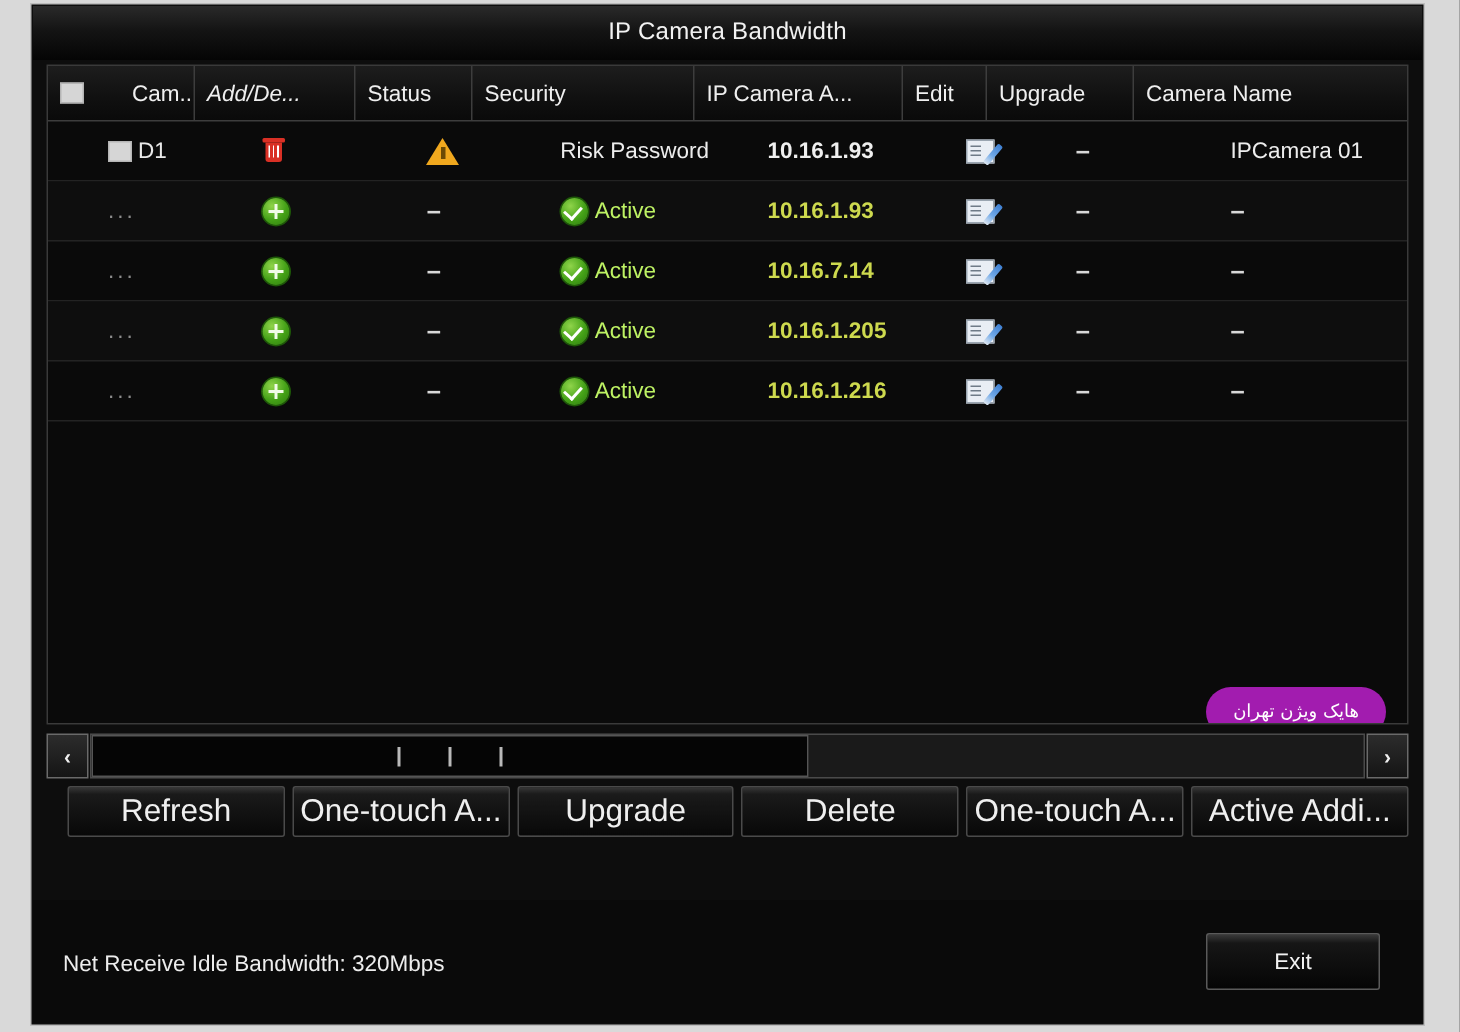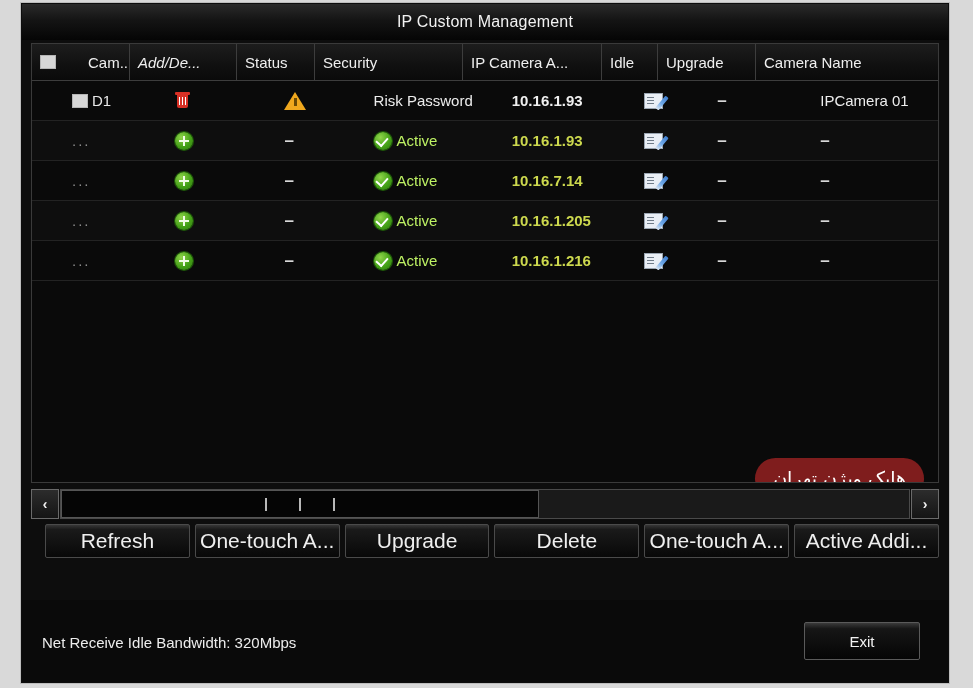--- a/index.html
+++ b/index.html
@@ -136,24 +136,24 @@
   .i-edit .l3{top:9px;}
   .i-edit .pen{
     position:absolute;right:-2px;top:1px;width:4px;height:16px;
     background:linear-gradient(to bottom,#3f7fd0 0%,#6fa8e8 55%,#dfe8f2 100%);
     transform:rotate(40deg);border-radius:1px;
   }
 
   
   .badge{
     position:absolute;right:14px;top:414px;
-    background:#7f1d1d;color:#ffffff;
+    background:#a21caf;color:#ffffff;
     border-radius:24px;
     padding:9px 18px 10px 18px;
-    font-size:19px;
+    font-size:12px;
     direction:rtl;
     font-family:"DejaVu Sans",sans-serif;
     white-space:nowrap;
   }
 
   
   .hscroll{
     position:absolute;left:10px;top:486px;width:908px;height:30px;
     box-sizing:border-box;
   }
@@ -212,35 +212,35 @@
     box-sizing:border-box;
   }
 </style>
 </head>
 <body>
 
 <div class="screen">
   <div class="window">
 
     <div class="titlebar">
-      <span>IP Custom Management</span>
+      <span>IP Camera Bandwidth</span>
     </div>
 
     <div class="table-wrap">
 
       <div class="thead">
         <div class="th c0">
           <span class="chk"></span>
           <span>Cam...</span>
         </div>
         <div class="th c1">Add/De...</div>
         <div class="th c2">Status</div>
         <div class="th c3">Security</div>
         <div class="th c4">IP Camera A...</div>
-        <div class="th c5">Idle</div>
+        <div class="th c5">Edit</div>
         <div class="th c6">Upgrade</div>
         <div class="th c7">Camera Name</div>
       </div>
 
       <div class="row">
         <div class="td c0">
           <span class="chk"></span>
           <span>D1</span>
         </div>
         <div class="td c1">

